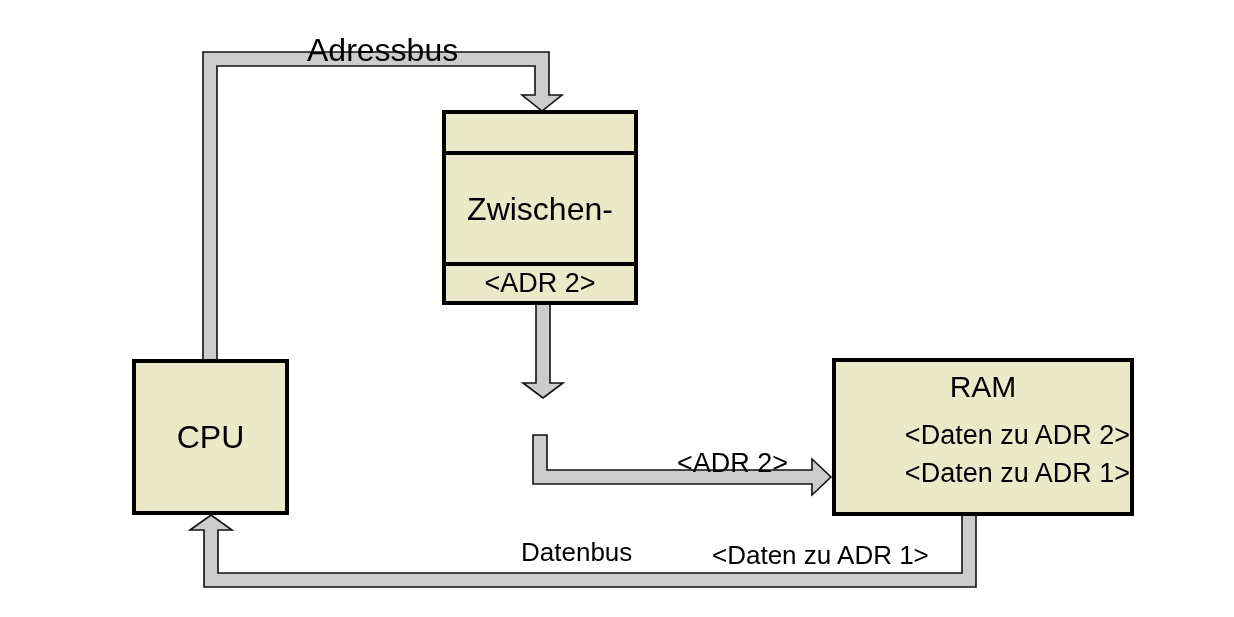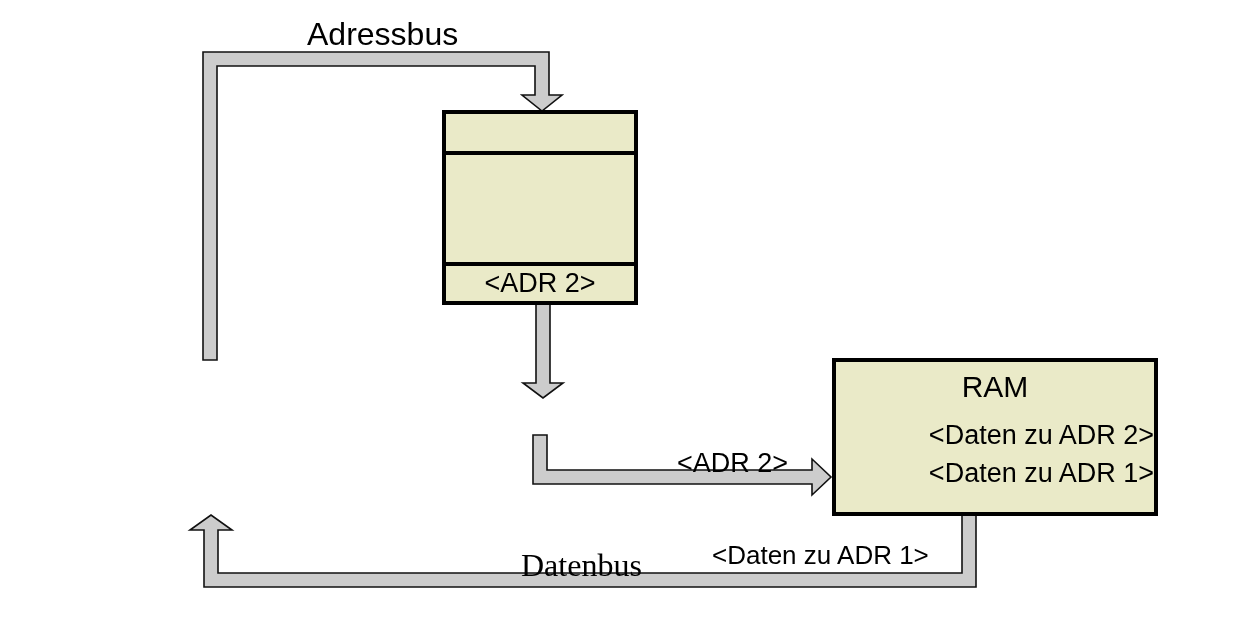--- a/index.html
+++ b/index.html
@@ -60,64 +60,68 @@
     font-size: 27px;
   }
   .node-decoder {
     left: 405px; top: 397px;
     width: 275px; height: 41px;
     display: flex; align-items: center; justify-content: center;
     font-size: 31px;
   }
   .node-ram {
     left: 832px; top: 358px;
-    width: 326px; height: 158px;
+    width: 302px; height: 158px;
     text-align: center;
   }
   .ram-title {
     margin-top: 8px;
     font-size: 30px;
     line-height: 34px;
   }
   .ram-rows {
     margin-top: 12px;
     font-size: 27px;
     line-height: 38px;
     text-align: right;
   }
   .flabel {
     position: absolute;
     white-space: nowrap;
   }
-  .lbl-adressbus { left: 307px; top: 18px;  font-size: 32px; line-height: 32px; }
-  .lbl-datenbus  { left: 521px; top: 549px; font-size: 32px; line-height: 32px; font-family: Liberation Serif, serif; }
+  .lbl-adressbus { left: 307px; top: 34px;  font-size: 32px; line-height: 32px; }
+  .lbl-datenbus  { left: 521px; top: 536px; font-size: 26px; line-height: 32px; }
   .lbl-adr2      { left: 677px; top: 450px; font-size: 27px; line-height: 27px; }
   .lbl-daten1    { left: 712px; top: 542px; font-size: 26px; line-height: 26px; }
 </style>
 </head>
 <body>
 
 <div class="stage">
 
   <svg class="bus-layer" width="1234" height="617" viewBox="0 0 1234 617" fill="#cccccc" stroke="#111111" stroke-width="1.6" stroke-linejoin="miter">
 
     <path d="M203,360 L203,52 L549,52 L549,95 L562,95 L542,111 L522,95 L535,95 L535,66 L217,66 L217,360 Z"></path>
 
     <path d="M536,303 L536,383 L523,383 L543,398 L563,383 L550,383 L550,303 Z"></path>
 
     <path d="M533,435 L533,484 L812,484 L812,495 L831,477 L812,459 L812,470 L547,470 L547,435 Z"></path>
 
     <path d="M962,514 L962,573 L218,573 L218,530 L232,530 L211,515 L190,530 L204,530 L204,587 L976,587 L976,514 Z"></path>
   </svg>
 
+  <div class="node node-cpu">
+    <span>CPU</span>
+  </div>
 
   <div class="node node-buffer">
     <div class="buf-top"></div>
     <div class="buf-mid">
       <div class="buf-mid-inner">
+        <div>Zwischen-</div>
       </div>
     </div>
     <div class="buf-bot">&lt;ADR 2&gt;</div>
   </div>
 
 
   <div class="node node-ram">
     <div class="ram-title">RAM</div>
     <div class="ram-rows">
       <div>&lt;Daten zu ADR 2&gt;</div>

